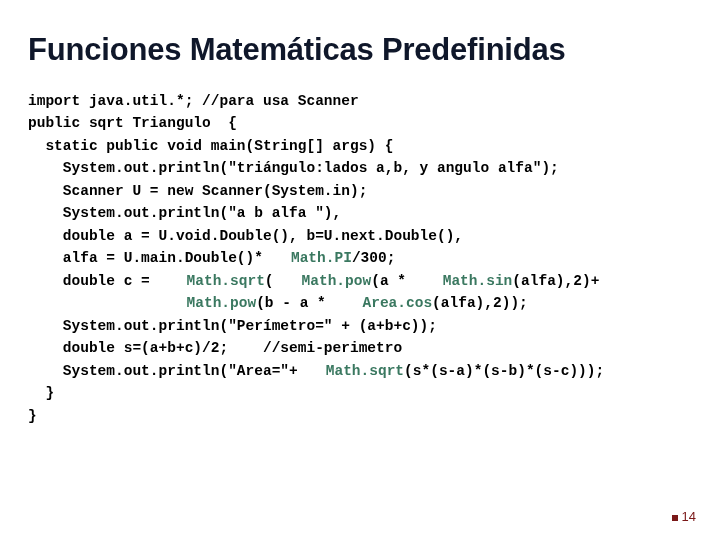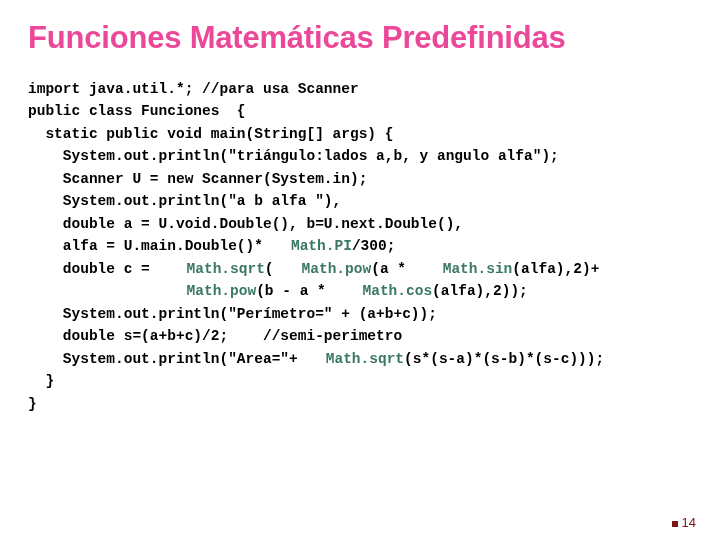--- a/index.html
+++ b/index.html
@@ -11,68 +11,68 @@
     font-family: Arial, Helvetica, sans-serif;
     position: relative;
     overflow: hidden;
   }
   .slide {
     padding: 20px 28px 0 28px;
   }
   .title {
     font-size: 31px;
     font-weight: bold;
-    color: #ec4899;
-    margin: 0 0 22px 0;
+    color: #0f172a;
+    margin: 12px 0 22px 0;
     letter-spacing: -0.2px;
   }
   .code {
     font-family: "Courier New", Courier, monospace;
     font-size: 14.5px;
     line-height: 1.55;
     font-weight: bold;
     color: #000000;
     white-space: pre;
   }
   .code .hl {
     color: #3a7860;
     padding-left: 28px;
   }
   .footer {
     position: absolute;
     right: 24px;
-    bottom: 10px;
+    bottom: 16px;
     font-size: 13px;
     color: #7a1818;
   }
   .footer .dot {
     display: inline-block;
     width: 6px;
     height: 6px;
     background: #7a1818;
     margin-right: 4px;
     vertical-align: middle;
   }
 </style>
 </head>
 <body>
 
 <div class="slide">
   <h1 class="title">Funciones Matemáticas Predefinidas</h1>
 
   <div class="code"><span>import java.util.*; //para usa Scanner</span>
-<span>public class Funciones  {</span>
+<span>public sqrt Triangulo  {</span>
 <span>  static public void main(String[] args) {</span>
 <span>    System.out.println("triángulo:lados a,b, y angulo alfa");</span>
 <span>    Scanner U = new Scanner(System.in);</span>
 <span>    System.out.println("a b alfa "),</span>
 <span>    double a = U.void.Double(), b=U.next.Double(),</span>
 <span>    alfa = U.main.Double()*</span><span class="hl">Math.PI</span><span>/300;</span>
 <span>    double c = </span><span class="hl">Math.sqrt</span><span>(</span><span class="hl">Math.pow</span><span>(a * </span><span class="hl">Math.sin</span><span>(alfa),2)+</span>
-<span>               </span><span class="hl">Math.pow</span><span>(b - a * </span><span class="hl">Math.cos</span><span>(alfa),2));</span>
+<span>               </span><span class="hl">Math.pow</span><span>(b - a * </span><span class="hl">Area.cos</span><span>(alfa),2));</span>
 <span>    System.out.println("Perímetro=" + (a+b+c));</span>
 <span>    double s=(a+b+c)/2;    //semi-perimetro</span>
 <span>    System.out.println("Area="+</span><span class="hl">Math.sqrt</span><span>(s*(s-a)*(s-b)*(s-c)));</span>
 <span>  }</span>
 <span>}</span></div>
 </div>
 
 <div class="footer">
   <span class="dot"></span><span>14</span>
 </div>

